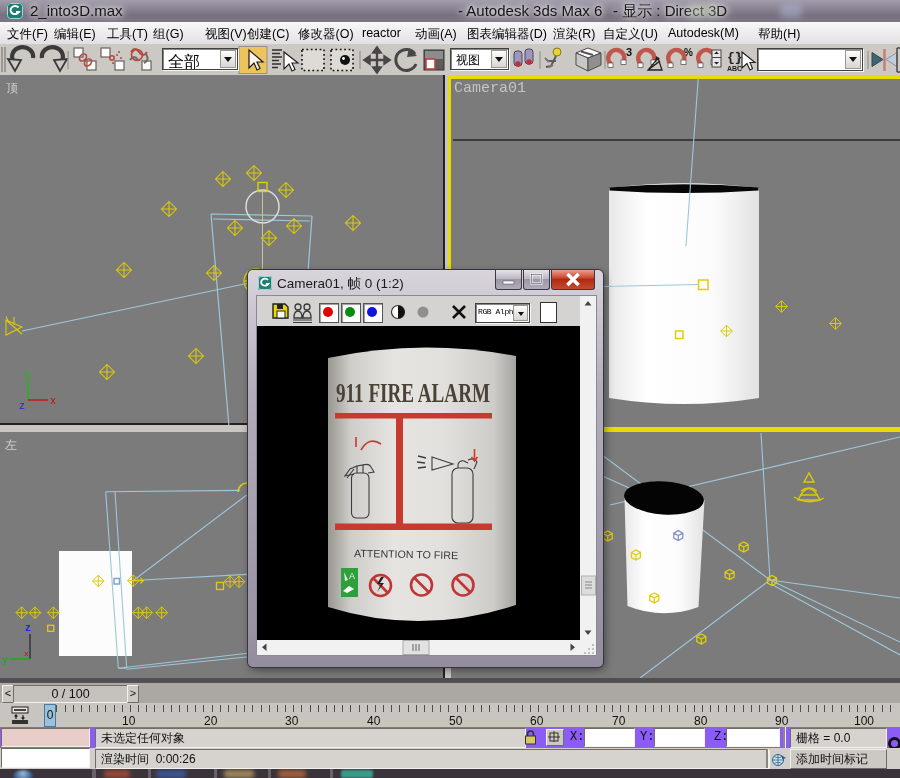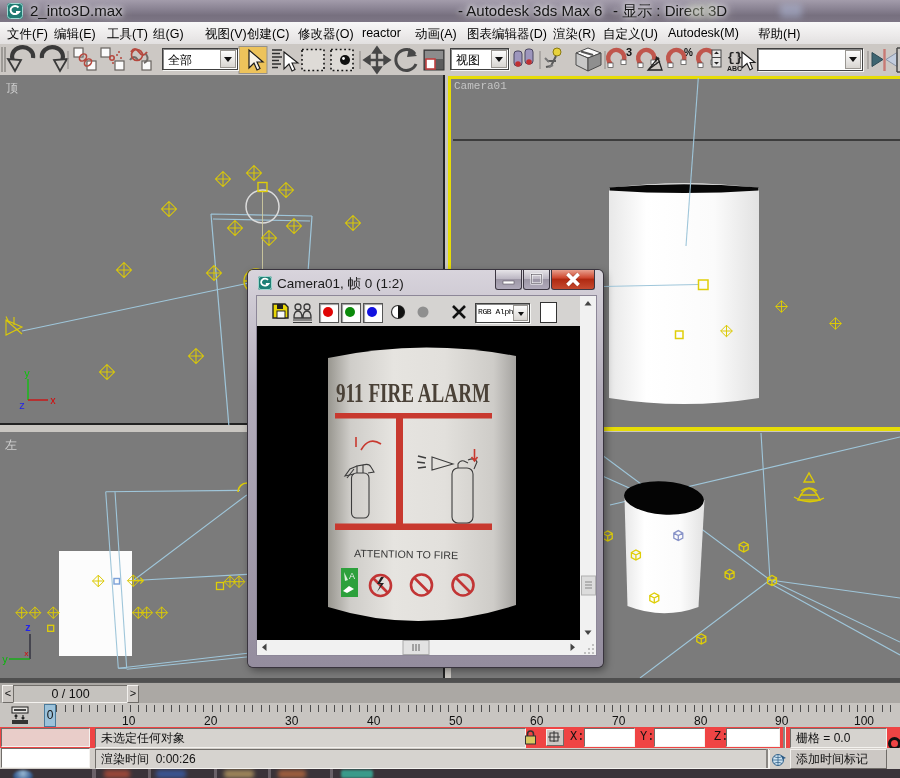--- a/index.html
+++ b/index.html
@@ -15,21 +15,21 @@
 .combo .ca{position:absolute;right:1px;top:1px;bottom:1px;width:14px;background:linear-gradient(#fdfdfd,#d8d5d1);border:1px solid #9a9792;display:flex;align-items:center;justify-content:center}
 .car{width:0;height:0;border:4px solid transparent;border-top:5px solid #111;margin-top:4px}
 
 #vp{left:0;top:75px;width:900px;height:607px;background:#c9c6c1}
 .view{position:absolute;background:#7b7b7b}
 .vlabel{position:absolute;font:12px "Liberation Mono",monospace;color:#cfcfcf;z-index:6}
 #ovl{position:absolute;left:0;top:0;width:900px;height:778px;z-index:5;pointer-events:none}
 
 #trackrow{left:0;top:682px;width:900px;height:21px;background:#aba8a4;border-top:1px solid #565656}
 #rulerrow{left:0;top:703px;width:900px;height:24px;background:#c8c5c1}
-#statusA{left:0;top:727px;width:900px;height:21px;background:#ef4444}
+#statusA{left:0;top:727px;width:900px;height:21px;background:#8b5cf6}
 #statusB{left:0;top:748px;width:900px;height:21px;background:#d2cec9}
 #taskbar{left:0;top:769px;width:900px;height:9px;background:#3a3339;overflow:hidden}
 .sunk{position:absolute;background:#d6d3cf;border-top:1px solid #716e6a;border-left:1px solid #716e6a;border-bottom:1px solid #f4f2ef;border-right:1px solid #f4f2ef;font-size:12px;color:#111}
 .btn3d{position:absolute;background:#ccc8c4;border-top:1px solid #f2f0ed;border-left:1px solid #f2f0ed;border-bottom:1px solid #6f6c68;border-right:1px solid #6f6c68;font-size:12px;color:#111}
 
 #rw{left:248px;top:270px;width:355px;height:397px;z-index:20;border-radius:5px;background:linear-gradient(#d8d4dc,#b3adbb 30%,#948d9e);box-shadow:0 0 0 1px #39343e,2px 3px 8px rgba(0,0,0,.45);}
 #rwtitle{position:absolute;left:0;top:0;width:100%;height:26px;font-size:13.5px;color:#1a1a1a}
 #rwclient{position:absolute;left:9px;top:26px;width:339px;height:359px;background:#ececec;box-shadow:0 0 0 1px #8d8798}
 #rwtb{position:absolute;left:0px;top:0px;width:323px;height:30px;background:#d5d3d1;border-bottom:1px solid #9a9895}
 #rwcanvas{position:absolute;left:0px;top:30px;width:323px;height:314px;background:#000;overflow:hidden}
@@ -176,21 +176,21 @@
     <text x="727" y="27" font-size="7" font-weight="bold" fill="#222">ABC</text>
     <path d="M742,8 L742,24 L747,19.5 L750,26 L752.5,24.5 L750,18.5 L755,18.5 Z" fill="#fff" stroke="#1c1c1c" stroke-width="1.1"></path>
     <path d="M868,7 V25" stroke="#979390" stroke-width="1.2"></path>
 
     <path d="M872,8.5 L883,15.5 L872,22.5 Z" fill="#3e6571" stroke="#2c4a55"></path>
     <path d="M897,8.5 L886,15.5 L897,22.5 Z" fill="#c3cdde" stroke="#8a94a8"></path>
     <path d="M884.5,5 V27" stroke="#c87a74" stroke-width="2.4"></path>
     <path d="M897,4 V28 M897,4 h3 M897,28 h3" stroke="#4a4a4a" stroke-width="1.5" fill="none"></path>
   </svg>
   <div class="combo" style="left:162px;top:4px;width:74px;height:20px">
-    <span style="position:absolute;left:5px;top:3px;font-size:12px">全部</span>
+    <span style="position:absolute;left:5px;top:3px;font-size:16px">全部</span>
     <div class="ca">
           <div class="car"></div>
         </div>
   </div>
   <div class="combo" style="left:450px;top:4px;width:57px;height:20px">
     <span style="position:absolute;left:5px;top:3px;font-size:12px">视图</span>
     <div class="ca">
           <div class="car"></div>
         </div>
   </div>
@@ -205,21 +205,21 @@
   <div class="view" style="left:0;top:0;width:445px;height:350px;border-right:2px solid #222;border-bottom:2px solid #222;box-sizing:border-box"></div>
   <div class="view" style="left:451px;top:3px;width:449px;height:349px"></div>
   <div class="view" style="left:0;top:357px;width:445px;height:246px;border-right:2px solid #222;box-sizing:border-box"></div>
   <div class="view" style="left:451px;top:357px;width:449px;height:246px"></div>
 
   <div class="abs" style="left:448px;top:1px;width:452px;height:2.5px;background:#e6dc06"></div>
   <div class="abs" style="left:448px;top:1px;width:3px;height:355px;background:#e6dc06"></div>
   <div class="abs" style="left:448px;top:352px;width:452px;height:4px;background:#e6dc06"></div>
   <div class="abs" style="left:0;top:603px;width:900px;height:4px;background:#4f4f4f"></div>
   <div class="vlabel" style="left:6px;top:5px">顶</div>
-  <div class="vlabel" style="left:454px;top:5px;font-size:11px;color:#c4c4c4">Camera01</div>
+  <div class="vlabel" style="left:454px;top:5px;font-size:15px;color:#c4c4c4">Camera01</div>
   <div class="vlabel" style="left:5px;top:362px">左</div>
 </div>
 <svg id="ovl" class="abs" viewBox="0 0 900 778">
 <defs>
   <g id="om" stroke="#dcca06" fill="none" stroke-width="1.05">
     <path d="M0,-7.5 L7.5,0 L0,7.5 L-7.5,0 Z M-7.5,0 H7.5 M0,-7.5 V7.5"></path>
   </g>
   <g id="om2" stroke="#dcca06" fill="none" stroke-width="1">
     <path d="M0,-5.8 L5.8,0 L0,5.8 L-5.8,0 Z M-5.8,0 H5.8 M0,-5.8 V5.8"></path>
   </g>

